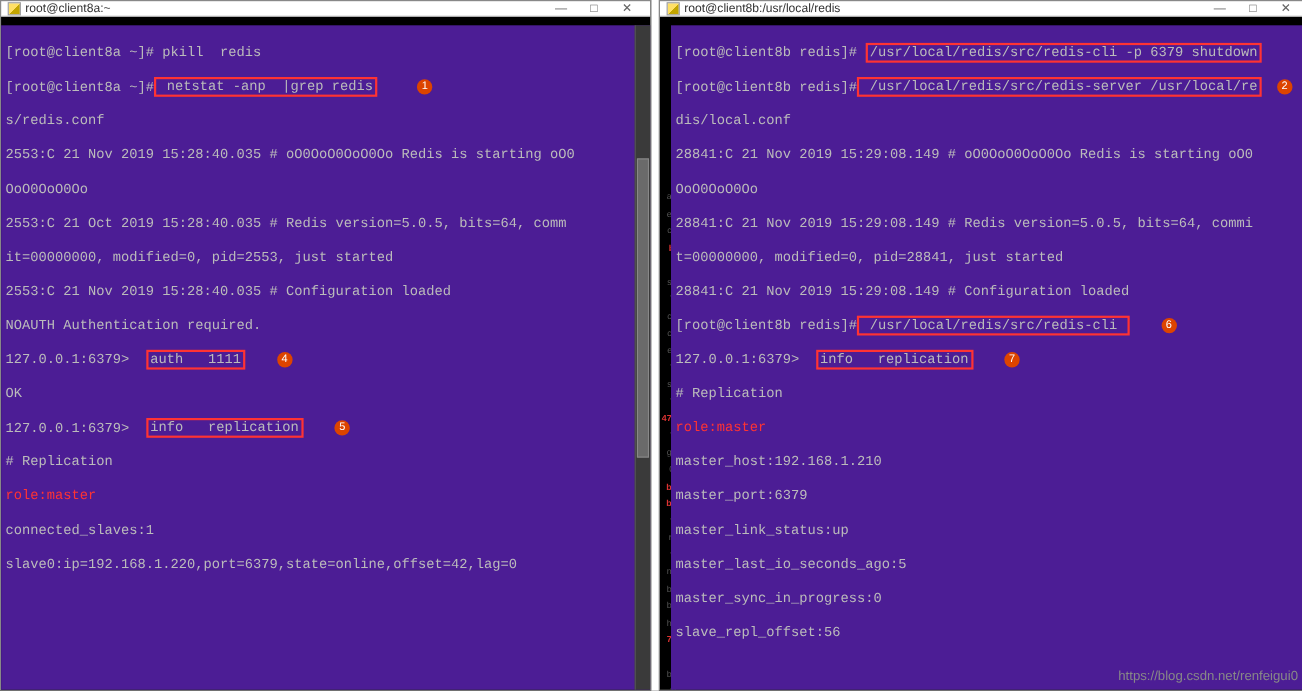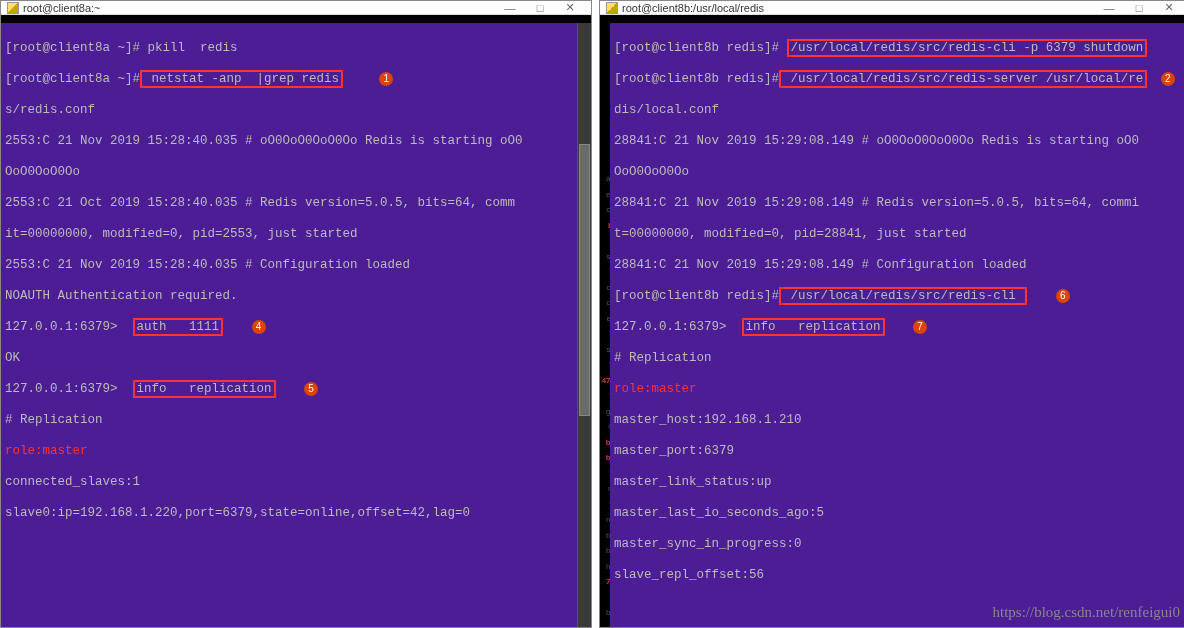--- a/index.html
+++ b/index.html
@@ -104,22 +104,22 @@
     color: #555;
     font-family: Arial, sans-serif;
     line-height: 15.5px;
   }
   .gutter div { height: 15.5px; overflow: hidden; white-space: nowrap; text-align: right; }
   .gutter .redg { color: #d33; font-weight: bold; }
   .watermark {
     position: absolute;
     right: 10px; bottom: 6px;
     color: #888;
-    font-size: 15px;
-    font-family: Liberation Serif, serif;
+    font-size: 12px;
+    font-family: Liberation Sans, sans-serif;
   }
 </style>
 </head>
 <body>
 
 <div class="window win-left">
   <div class="titlebar">
     <span class="icon-putty"></span>
     <span class="title">root@client8a:~</span>
     <div class="controls">

